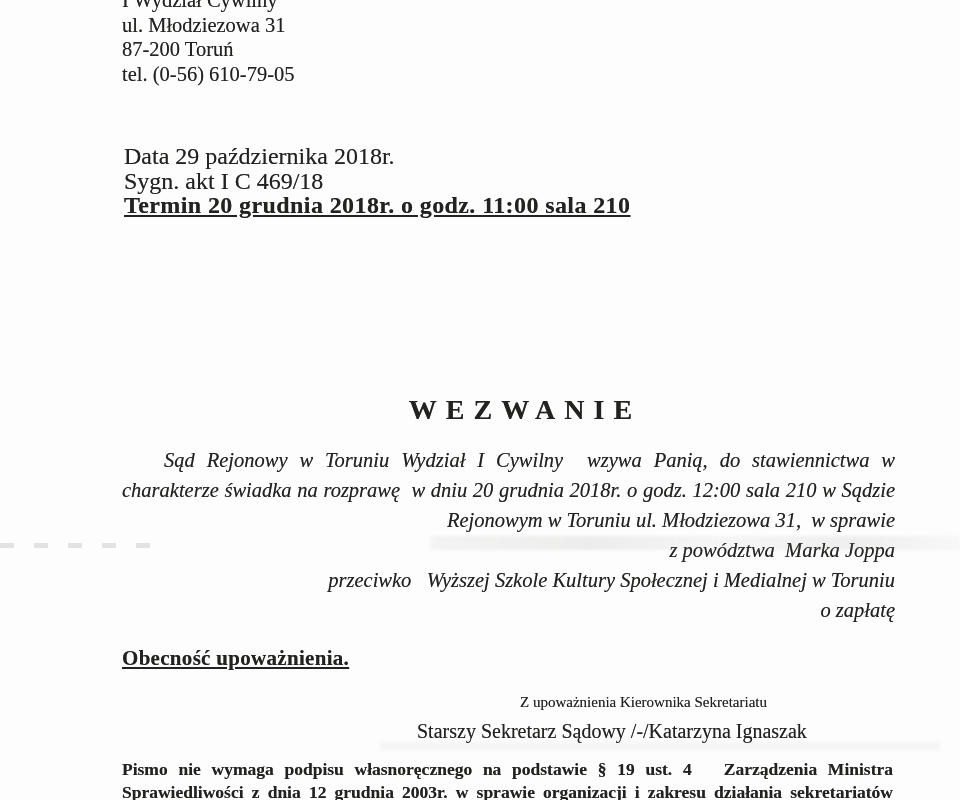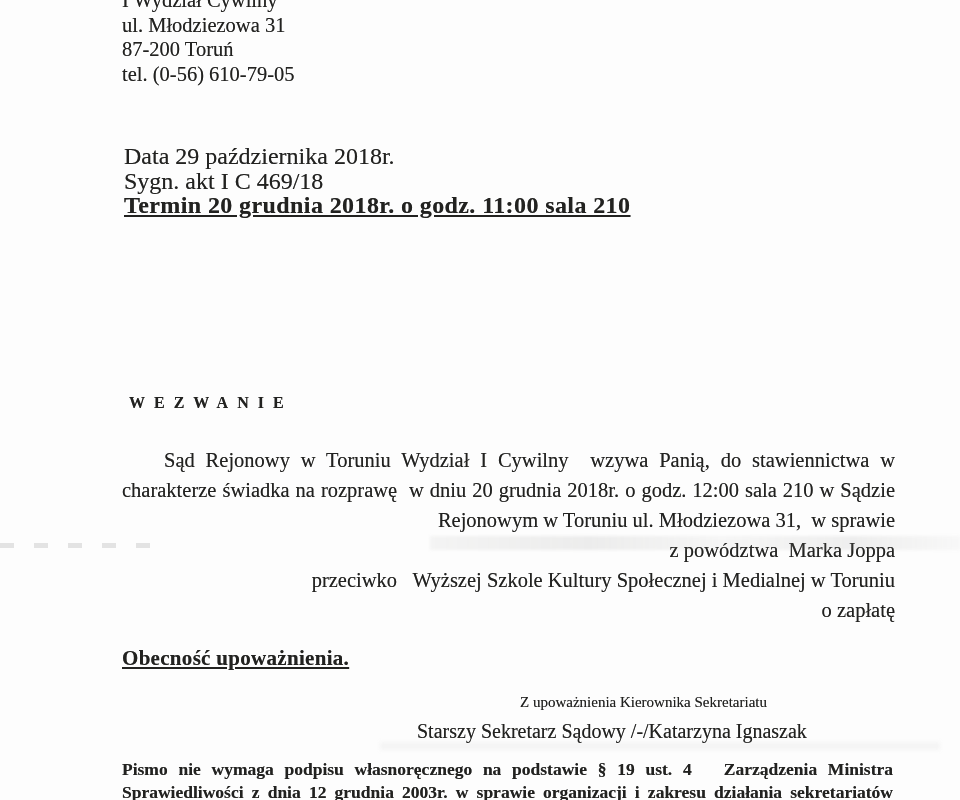--- a/index.html
+++ b/index.html
@@ -38,34 +38,36 @@
     line-height: 24.5px;
     white-space: nowrap;
     margin-top: 36px;
   }
   .hearing-term {
     font-weight: bold;
     text-decoration: underline;
     letter-spacing: 0.4px;
   }
   .doc-title {
-    left: 120px;
+    left: 134px;
     top: 394px;
     width: 773px;
-    font-size: 16px;
+    text-align: center;
+    font-size: 28px;
     font-weight: bold;
     letter-spacing: 9px;
     text-indent: 9px; 
   }
   .summons {
     left: 122px;
     top: 445px;
     width: 773px;
     font-size: 20.5px;
     line-height: 30px;
+    font-style: italic;
   }
   .jline {
     text-align: justify;
     text-align-last: justify;
   }
   .jline.indent { padding-left: 42px; box-sizing: border-box; }
   .plainline { text-align: right; }
   .attendance {
     left: 122px;
     top: 646px;

